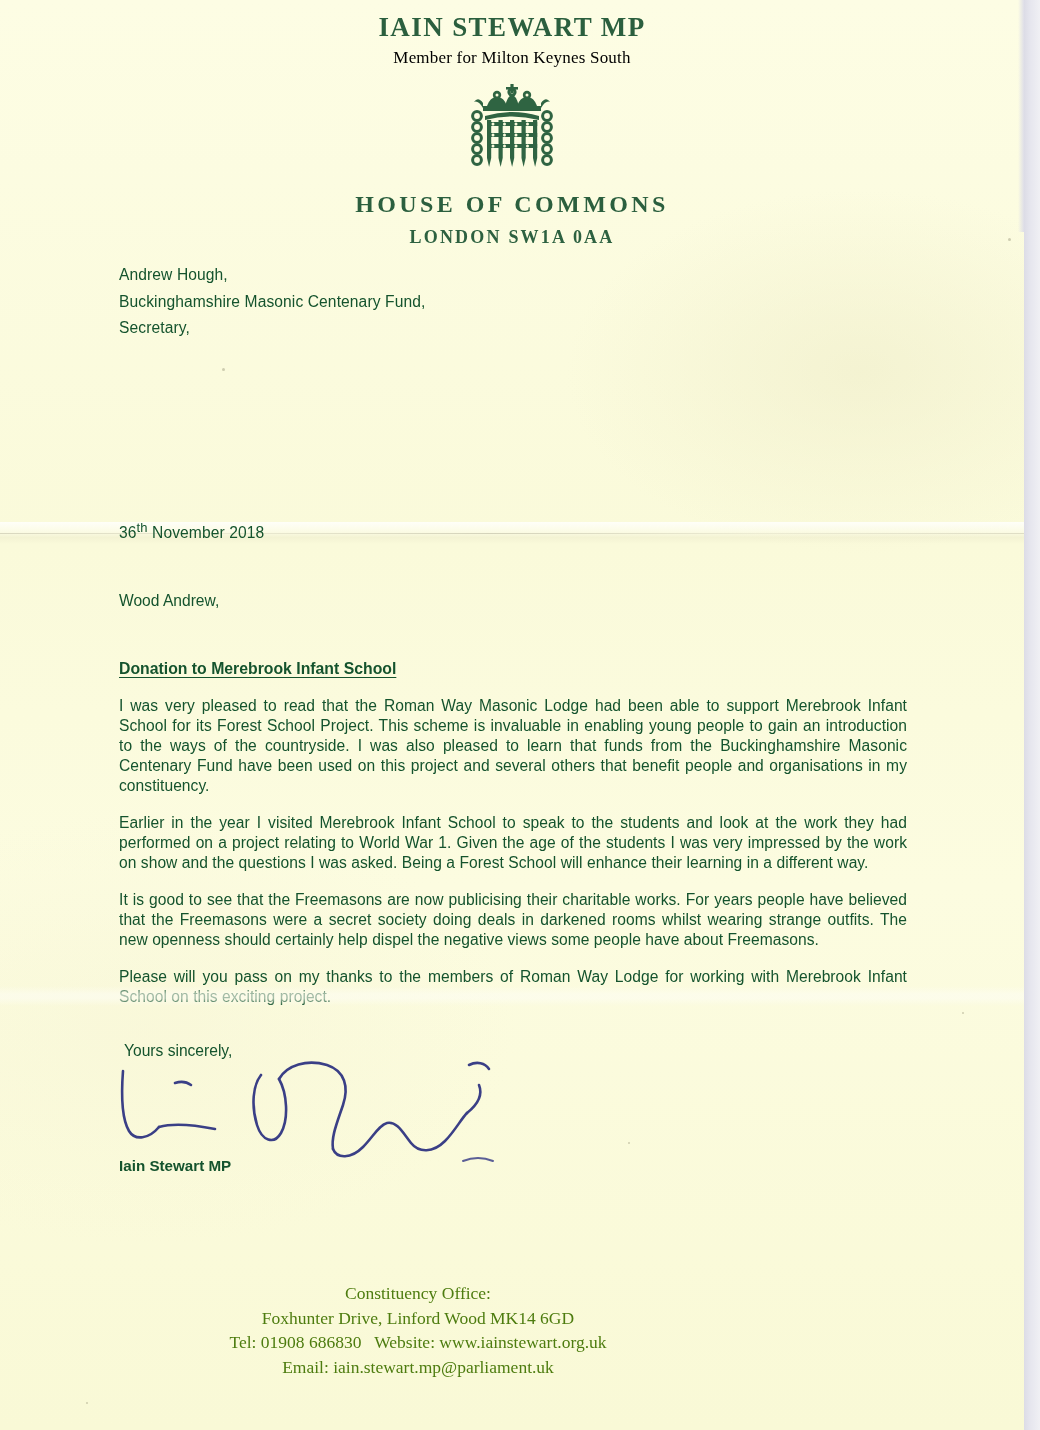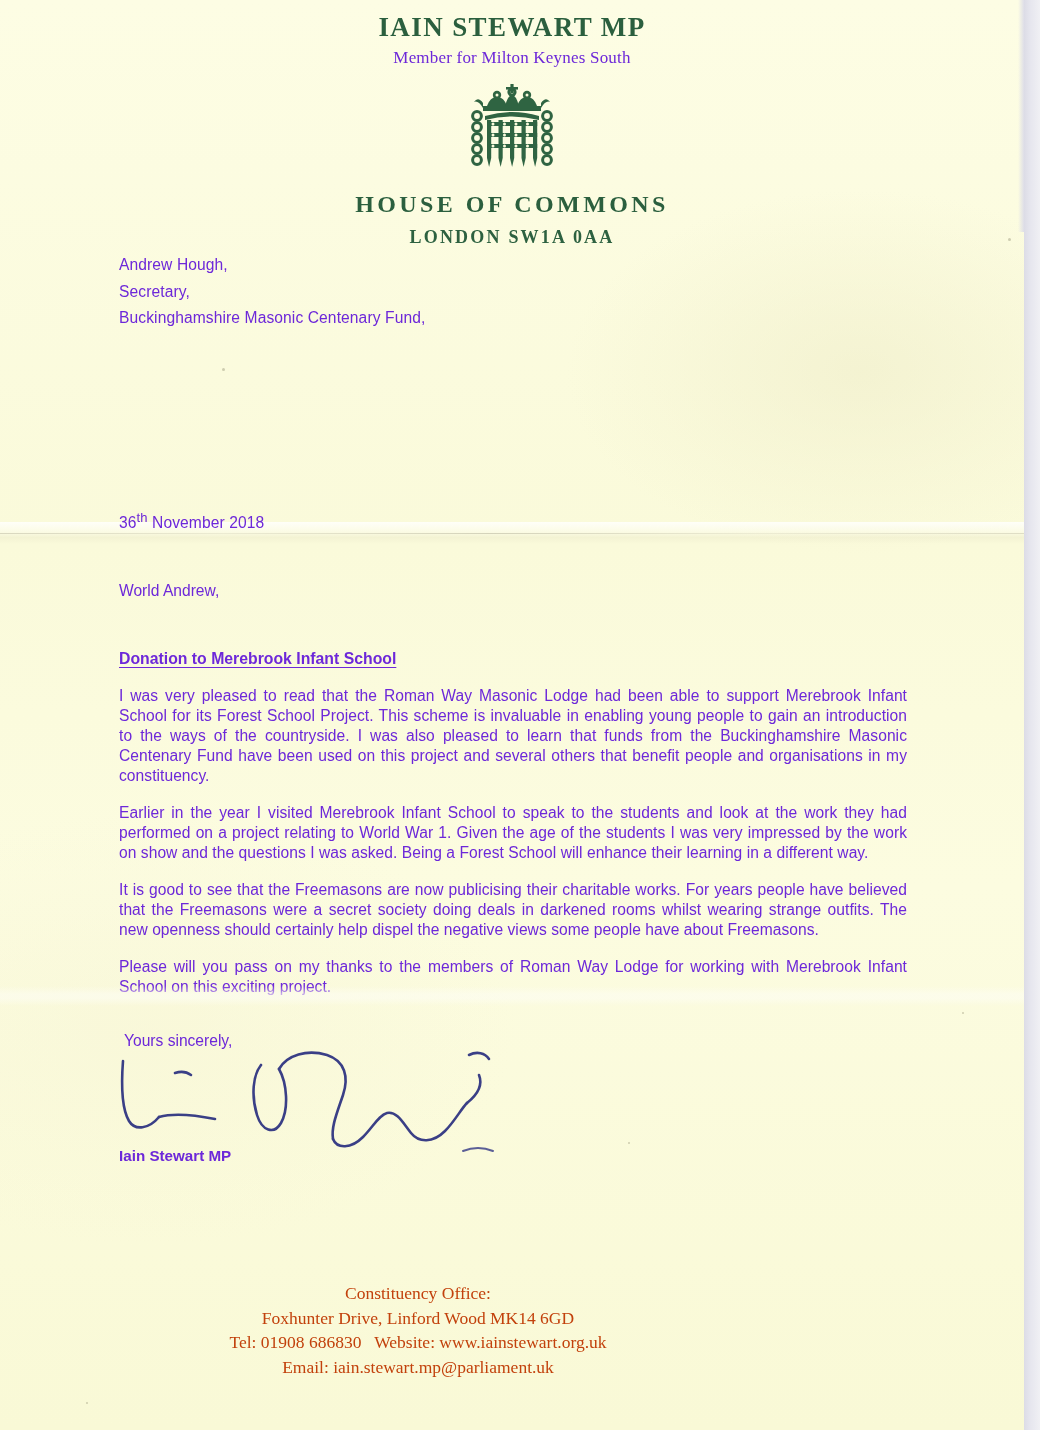--- a/index.html
+++ b/index.html
@@ -112,21 +112,21 @@
     font-weight: 700;
     letter-spacing: 1.4px;
     margin-top: 12px;
     color: #2b5f3e;
   }
   .lh-sub {
     font-family: "Liberation Serif", serif;
     font-size: 17px;
     letter-spacing: 0.2px;
     margin-top: 5px;
-    color: #6d28d9;
+    color: #000000;
   }
   .crest {
     margin-top: 12px;
     height: 95px;
   }
   .lh-house {
     font-family: "Liberation Serif", serif;
     font-size: 24px;
     font-weight: 600;
     letter-spacing: 3.4px;
@@ -139,24 +139,24 @@
     font-weight: 600;
     letter-spacing: 2.2px;
     margin-top: 9px;
     color: #2d6140;
   }
 
   
   .body-wrap {
     position: absolute;
     left: 119px;
-    top: 252px;
+    top: 262px;
     width: 788px;
     z-index: 5;
-    color: #6d28d9;
+    color: #14532d;
     font-size: 15.6px;
   }
   .recipient div {
     line-height: 26.5px;
     letter-spacing: 0.1px;
   }
   .date {
     margin-top: 176px;
     line-height: 20px;
     letter-spacing: 0.1px;
@@ -200,21 +200,21 @@
     margin-top: 0px;
   }
 
   
   .footer {
     position: absolute;
     left: 0;
     top: 1281px;
     width: 836px;
     text-align: center;
-    color: #c2410c;
+    color: #4d7c0f;
     font-family: "Liberation Serif", serif;
     font-size: 17.5px;
     line-height: 24.6px;
     z-index: 5;
   }
   .footer div { white-space: pre; }
 
   
   .speck {
     position: absolute;
@@ -314,27 +314,27 @@
     <div class="lh-addr">LONDON SW1A 0AA</div>
   </div>
 
   <div class="fold-band"></div>
   <div class="fold-line"></div>
 
   <div class="body-wrap">
 
     <div class="recipient">
       <div>Andrew Hough,</div>
+      <div>Buckinghamshire Masonic Centenary Fund,</div>
       <div>Secretary,</div>
-      <div>Buckinghamshire Masonic Centenary Fund,</div>
     </div>
 
     <div class="date"><span>36</span><sup>th</sup><span> November 2018</span></div>
 
-    <div class="salutation">World Andrew,</div>
+    <div class="salutation">Wood Andrew,</div>
 
     <div class="subject">Donation to Merebrook Infant School</div>
 
     <div class="para first">I was very pleased to read that the Roman Way Masonic Lodge had been able to support Merebrook Infant School for its Forest School Project. This scheme is invaluable in enabling young people to gain an introduction to the ways of the countryside. I was also pleased to learn that funds from the Buckinghamshire Masonic Centenary Fund have been used on this project and several others that benefit people and organisations in my constituency.</div>
     <div class="para">Earlier in the year I visited Merebrook Infant School to speak to the students and look at the work they had performed on a project relating to World War 1. Given the age of the students I was very impressed by the work on show and the questions I was asked. Being a Forest School will enhance their learning in a different way.</div>
     <div class="para">It is good to see that the Freemasons are now publicising their charitable works. For years people have believed that the Freemasons were a secret society doing deals in darkened rooms whilst wearing strange outfits. The new openness should certainly help dispel the negative views some people have about Freemasons.</div>
     <div class="para">Please will you pass on my thanks to the members of Roman Way Lodge for working with Merebrook Infant School on this exciting project.</div>
 
     <div class="closing">Yours sincerely,</div>
 

